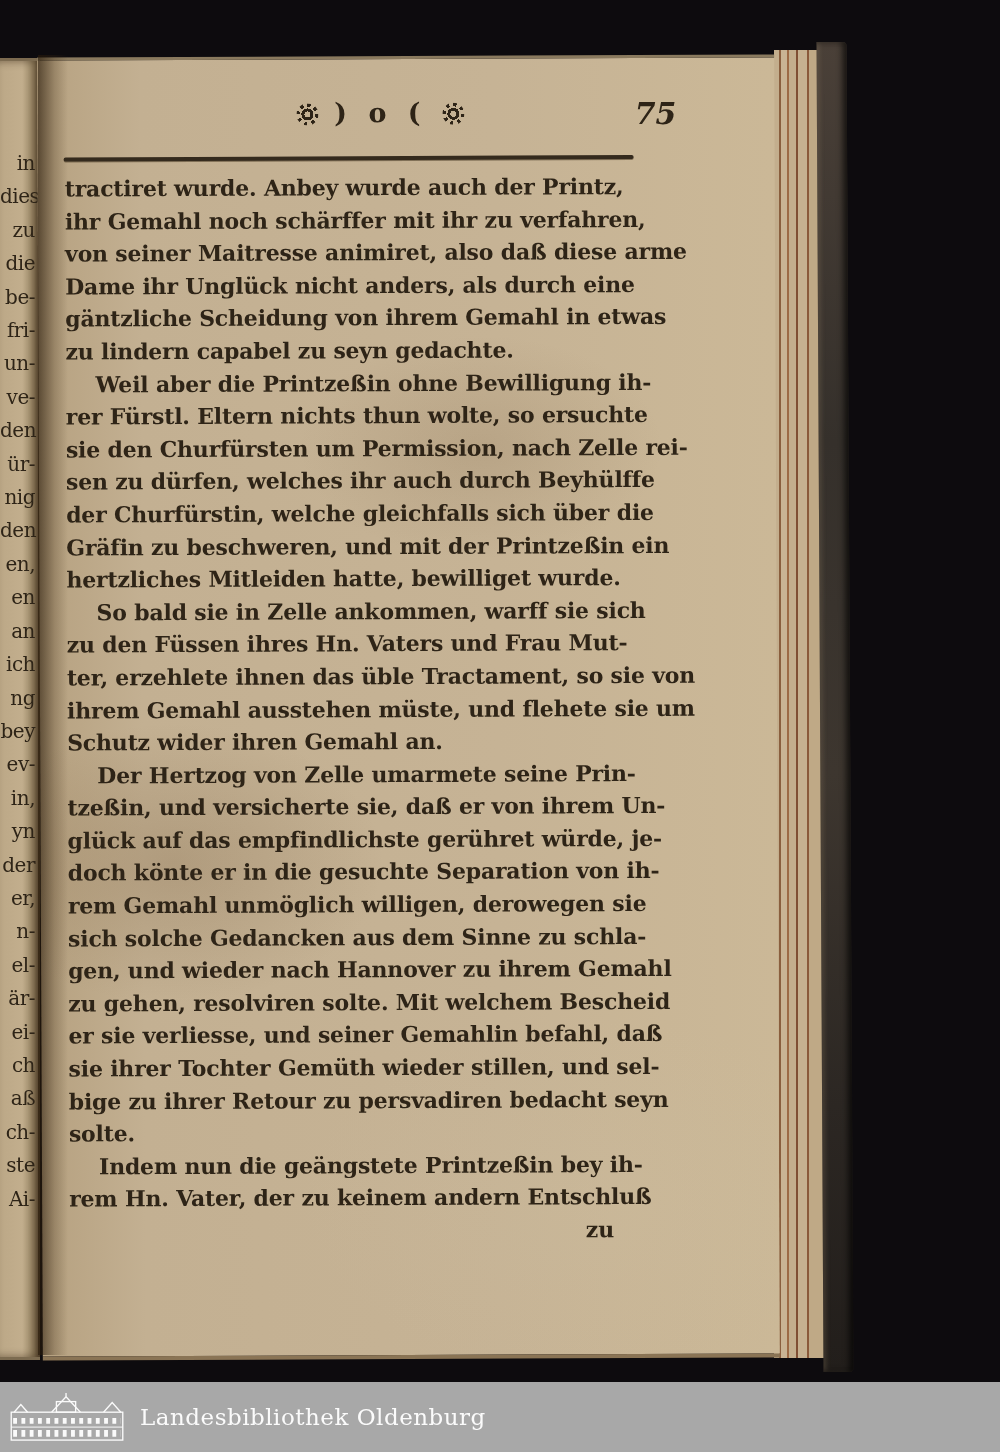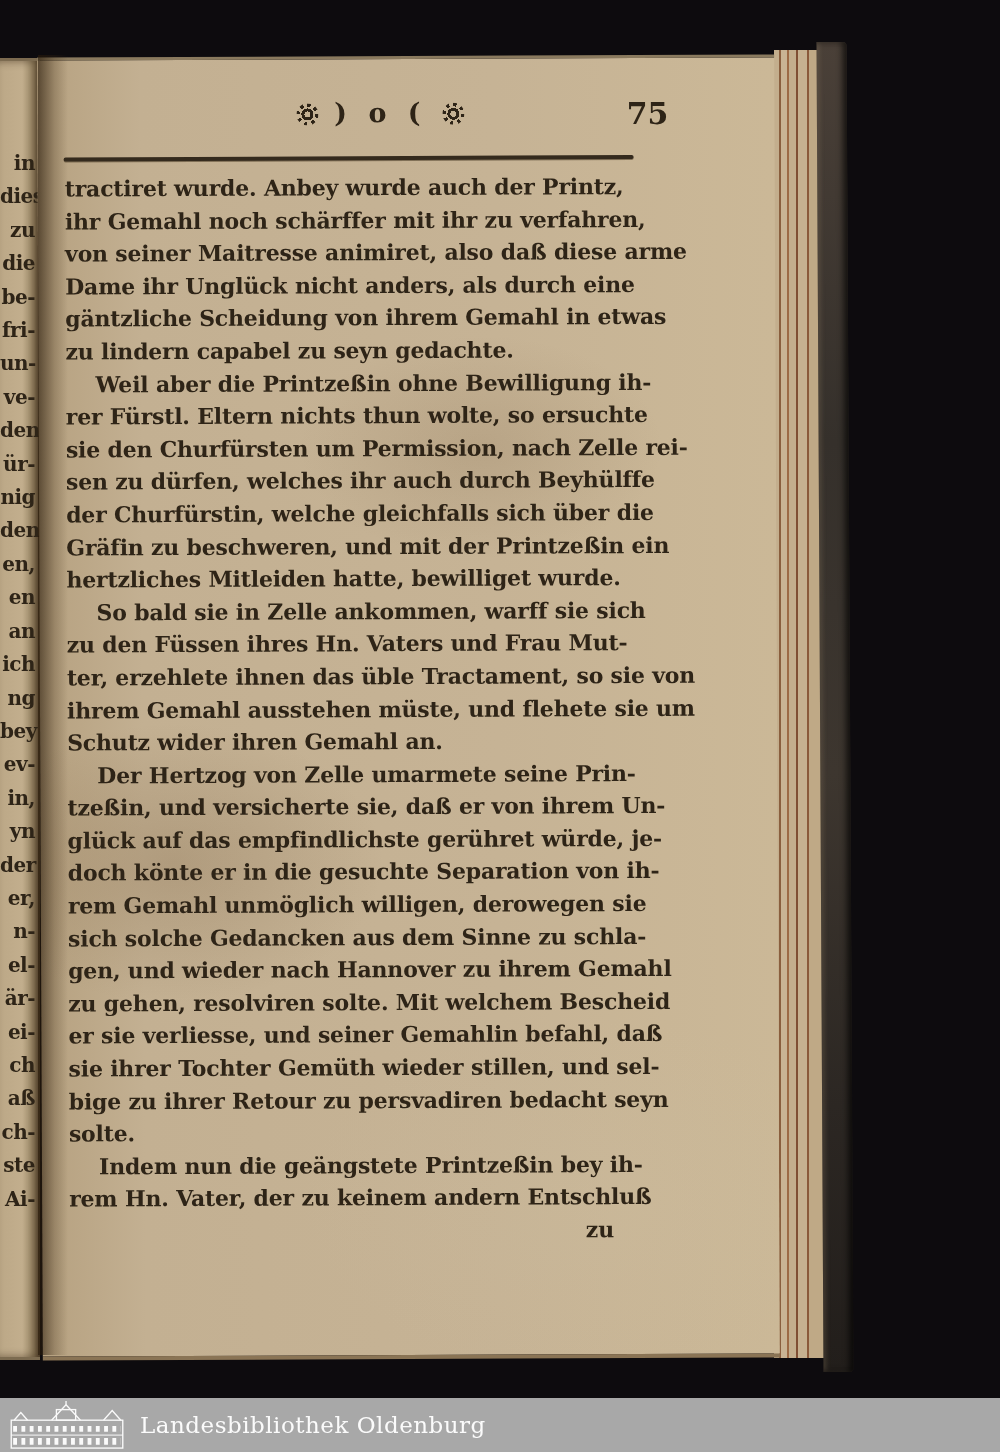--- a/index.html
+++ b/index.html
@@ -12,21 +12,21 @@
   .left-sliver{
     position:absolute;left:0;top:58px;width:40px;height:1296px;
     background:linear-gradient(90deg,#bca887 0%,#c2ae8d 55%,#9b8866 86%,#6b5940 100%);
     box-shadow:inset -6px 0 8px rgba(45,30,12,.55);
     border-top:3px solid #7c6b50;
     border-bottom:3px solid #7c6b50;
   }
   .left-sliver .frag-col{
     padding:86px 5px 0 0;
     text-align:right;
-    color:#2e2417;font-weight:bold;font-size:20px;line-height:33.4px;
+    color:#2e2417;font-weight:normal;font-size:20px;line-height:33.4px;
     letter-spacing:-0.5px;
     overflow:hidden;height:1190px;
   }
   
   .gutter{
     position:absolute;left:38px;top:55px;width:30px;height:1300px;
     background:linear-gradient(90deg,rgba(40,26,10,.65),rgba(60,42,20,.25) 55%,rgba(0,0,0,0));
     z-index:3;pointer-events:none;
   }
   
@@ -51,22 +51,22 @@
   }
   .rosette{
     display:inline-block;width:22px;height:22px;border-radius:50%;
     vertical-align:-3px;margin:0 6px;
     background:
       radial-gradient(circle at 50% 50%, #c4b193 0 3px, #2e2417 3px 6px, #c4b193 6px 7.5px, rgba(0,0,0,0) 7.5px),
       repeating-conic-gradient(#2e2417 0deg 20deg, rgba(0,0,0,0) 20deg 45deg);
   }
   .hdr-brackets{letter-spacing:6px;}
   .page-num{
-    position:absolute;right:28px;top:0;
-    color:#2e2417;font-weight:bold;font-size:30px;
+    position:absolute;right:20px;top:0;
+    color:#2e2417;font-weight:bold;font-size:30px;font-style:italic;
   }
   .rule{
     position:absolute;top:97px;left:26px;width:570px;height:4px;
     background:#342a1d;border-radius:2px;
     box-shadow:0 1px 0 rgba(60,45,25,.5);
   }
   .body-text{
     position:absolute;top:112px;left:27px;width:640px;
     color:#2e2417;font-weight:bold;font-size:22px;line-height:32.6px;
     letter-spacing:-0.2px;
@@ -93,21 +93,21 @@
   .binding{
     position:absolute;left:820px;top:42px;width:30px;height:1330px;
     background:linear-gradient(180deg,#4a4038 0%,#35302b 30%,#3d362f 55%,#2c2723 80%,#221e1b 100%);
     box-shadow:inset -4px 0 6px rgba(0,0,0,.7), inset 3px 0 4px rgba(160,140,110,.25);
     border-radius:0 4px 4px 0;
     transform:rotate(-0.3deg);
     z-index:1;
   }
   
   .footer-bar{
-    position:absolute;left:0;bottom:0;width:1000px;height:54px;
+    position:absolute;left:0;bottom:0;width:1000px;height:70px;
     background:#a8a8a8;
     display:flex;align-items:center;
     z-index:5;
   }
   .logo{margin-left:8px;flex:0 0 auto;}
   .footer-label{
     margin-left:14px;
     color:#fbfbfb;font-size:23px;letter-spacing:.5px;
     font-family:"DejaVu Serif", serif;
   }

